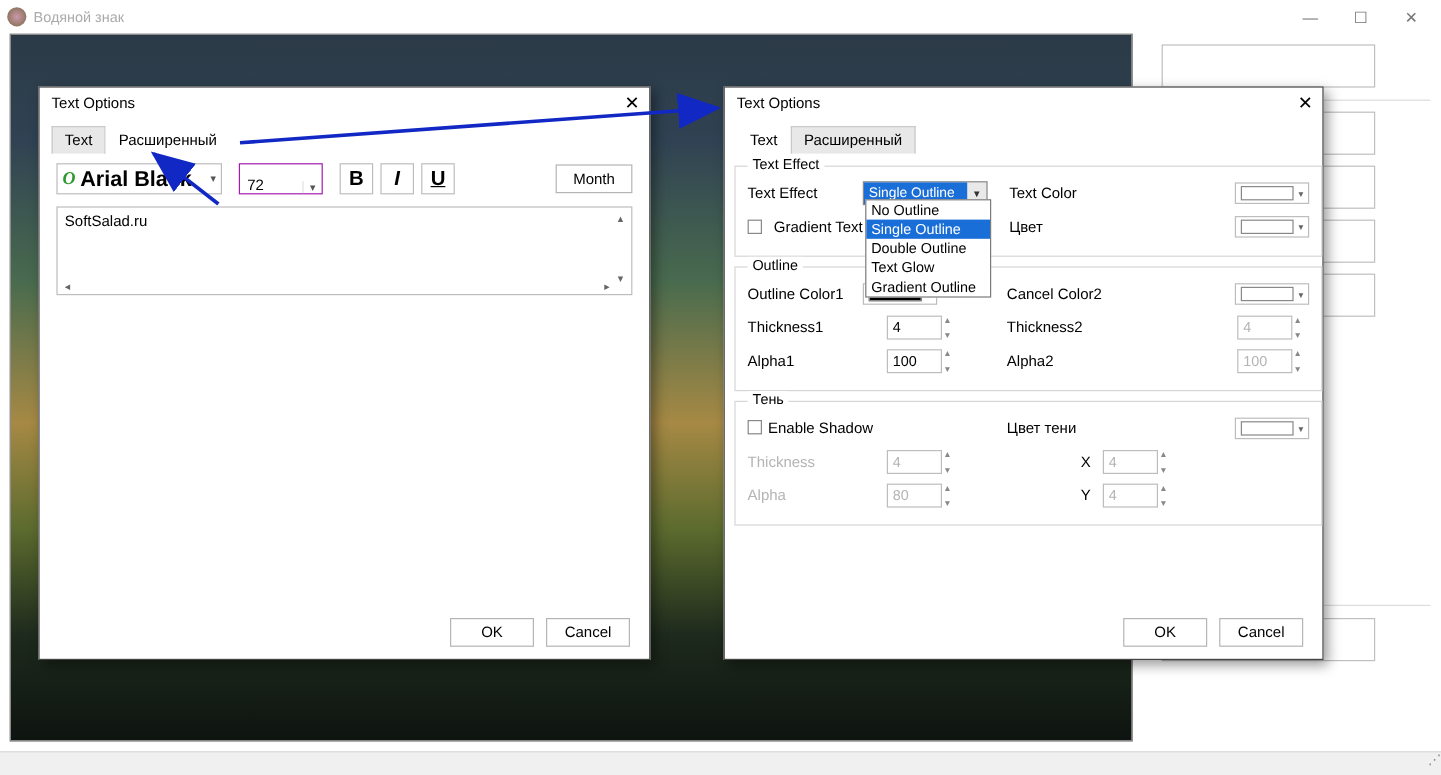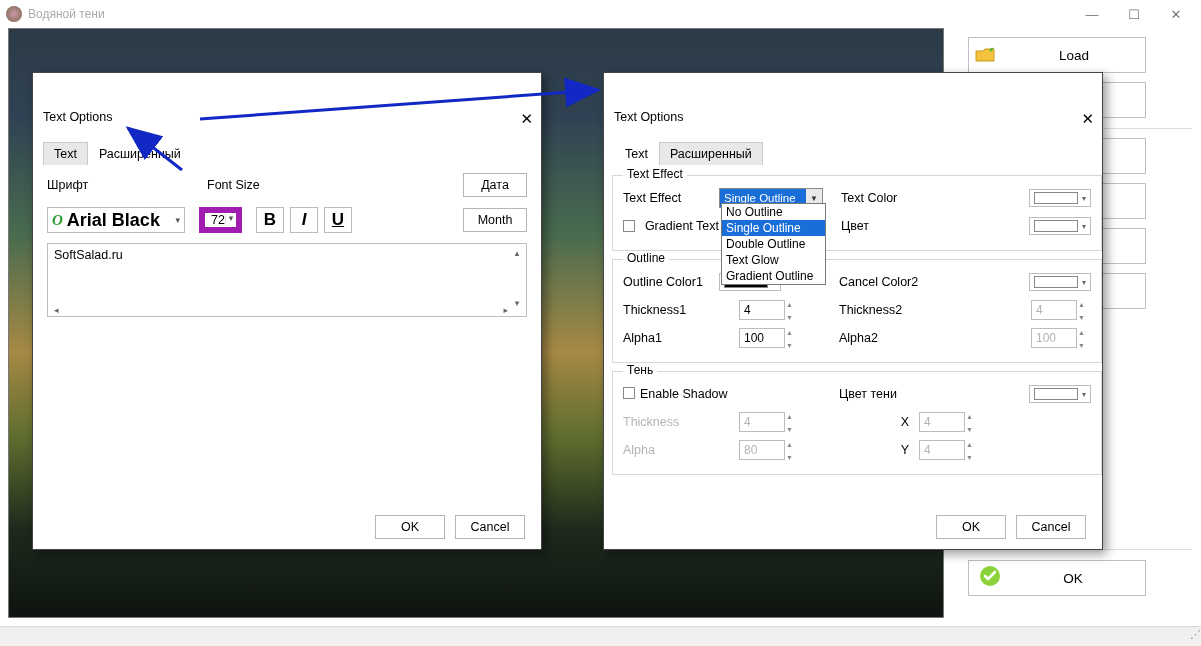--- a/index.html
+++ b/index.html
@@ -24,36 +24,36 @@
   .r-ok .chk { margin-left:10px; }
   .r-ok .rlabel { flex:1; text-align:center; font-size:13.5px; }
 
   .statusbar { position:absolute; left:0; bottom:0; width:100%; height:20px; background:#f0f0f0; border-top:1px solid #d9d9d9; }
   .grip { position:absolute; right:2px; bottom:2px; width:12px; height:12px; color:#888; font-size:11px; letter-spacing:-2px; text-align:right; line-height:4px;}
 
   
   .dlg { position:absolute; background:#fff; border:1px solid #444; box-shadow: 4px 4px 10px rgba(0,0,0,0.4); }
   .dlg1 { left:32px; top:72px; width:510px; height:478px; }
   .dlg2 { left:603px; top:72px; width:500px; height:478px; }
-  .dlg-title { height:26px; display:flex; align-items:flex-start; padding:0 8px 0 10px; font-size:12.5px;margin-top:37px; }
+  .dlg-title { height:26px; display:flex; align-items:center; padding:0 8px 0 10px; font-size:12.5px; }
   .dlg-title .close { margin-left:auto; font-size:15px; }
   .tabs { display:flex; padding: 6px 10px 0 10px; gap:0; }
   .tab { padding: 4px 10px; font-size:12.5px; border:1px solid transparent; background:#fff; border-bottom:none; position:relative; }
   .tab.sel { background:#e8e8e8; border-color:#c9c9c9; }
   .dlg-body { padding: 8px 14px; font-size:12.5px; }
 
   .row { display:flex; align-items:center; margin-bottom:10px; }
   .lbl { font-size:12.5px; }
 
   .font-combo { width:138px; height:26px; border:1px solid #bdbdbd; display:flex; align-items:center; padding:0 4px; gap:4px;}
   .font-combo .o { color:#2c9a2c; font-style:italic; font-weight:bold; font-family:Georgia,serif; font-size:15px;}
   .font-combo .name { font-weight:900; font-size:18px; font-family:"Arial Black", Arial; }
   .font-combo .dd { margin-left:auto; font-size:9px; color:#555; }
 
-  .size-combo { width:43px; height:26px; border:6px solid #a21caf; display:flex; align-items:flex-start; }
+  .size-combo { width:70px; height:26px; border:1px solid #a21caf; display:flex; align-items:flex-end; }
   .size-combo .v { flex:1; padding-left:6px; }
   .size-combo .dd { width:16px; text-align:center; font-size:9px; color:#555; border-left:1px solid #e0e0e0;}
 
   .stylebtn { width:28px; height:26px; border:1px solid #bdbdbd; display:flex; align-items:center; justify-content:center; font-family:"Times New Roman",serif; font-size:17px; }
   .stylebtn.b { font-weight:bold;}
   .stylebtn.i { font-style:italic; font-weight:bold;}
   .stylebtn.u { text-decoration:underline; font-weight:bold;}
 
   .btn { height:24px; border:1px solid #b5b5b5; background:#fff; font-size:12.5px; display:flex; align-items:center; justify-content:center; }
   .btn.w60 { width:64px; }
@@ -88,40 +88,31 @@
   .glr { width:94px; font-size:12.5px; }
 
   
   .arrow-svg { position:absolute; pointer-events:none; }
 </style>
 </head>
 <body>
 
 <div class="titlebar">
   <span class="icon"></span>
-  <span>Водяной тени</span>
+  <span>Водяной знак</span>
   <div class="winbtns">
     <div class="winbtn">—</div>
     <div class="winbtn">☐</div>
     <div class="winbtn">✕</div>
   </div>
 </div>
 
 <div class="workspace"></div>
 
 <div class="rightcol">
-  <div class="r-btn load">
-    <span class="ricon">
-      <svg width="22" height="18" viewBox="0 0 22 18">
-          <path d="M1 5 h7 l2 -2 h9 v12 h-18 z" fill="#f4c23c" stroke="#c99a1e"></path>
-          <path d="M14 4 q2 -3 5 -2 l-3 4" fill="#5fbb3a"></path>
-        </svg>
-    </span>
-    <span class="rlabel">Load</span>
-  </div>
   <div class="r-btn"></div>
   <div class="r-sep"></div>
   <div class="r-btn"></div>
   <div class="r-btn"></div>
   <div class="r-btn"></div>
   <div class="r-btn"></div>
   <div class="r-sep" style="margin-top:240px;"></div>
   <div class="r-ok">
     <span class="chk">
       <svg width="22" height="22" viewBox="0 0 22 22">
@@ -136,29 +127,20 @@
 <div class="dlg dlg1">
   <div class="dlg-title">
     <span>Text Options</span>
     <span class="close">✕</span>
   </div>
   <div class="tabs">
     <div class="tab sel"><span>Text</span></div>
     <div class="tab"><span>Расширенный</span></div>
   </div>
   <div class="dlg-body">
-    <div class="row">
-      <div class="lbl" style="width:160px;">Шрифт</div>
-      <div class="lbl" style="width:150px;">Font Size</div>
-      <div style="display:flex; flex-direction:column; gap:6px; margin-left:auto;">
-        <div class="btn w60">
-            <span>Дата</span>
-          </div>
-      </div>
-    </div>
     <div class="row" style="gap:14px;">
       <div class="font-combo">
         <span class="o">O</span>
         <span class="name">Arial Black</span>
         <span class="dd">▾</span>
       </div>
       <div class="size-combo">
         <span class="v">72</span>
         <span class="dd">▾</span>
       </div>

